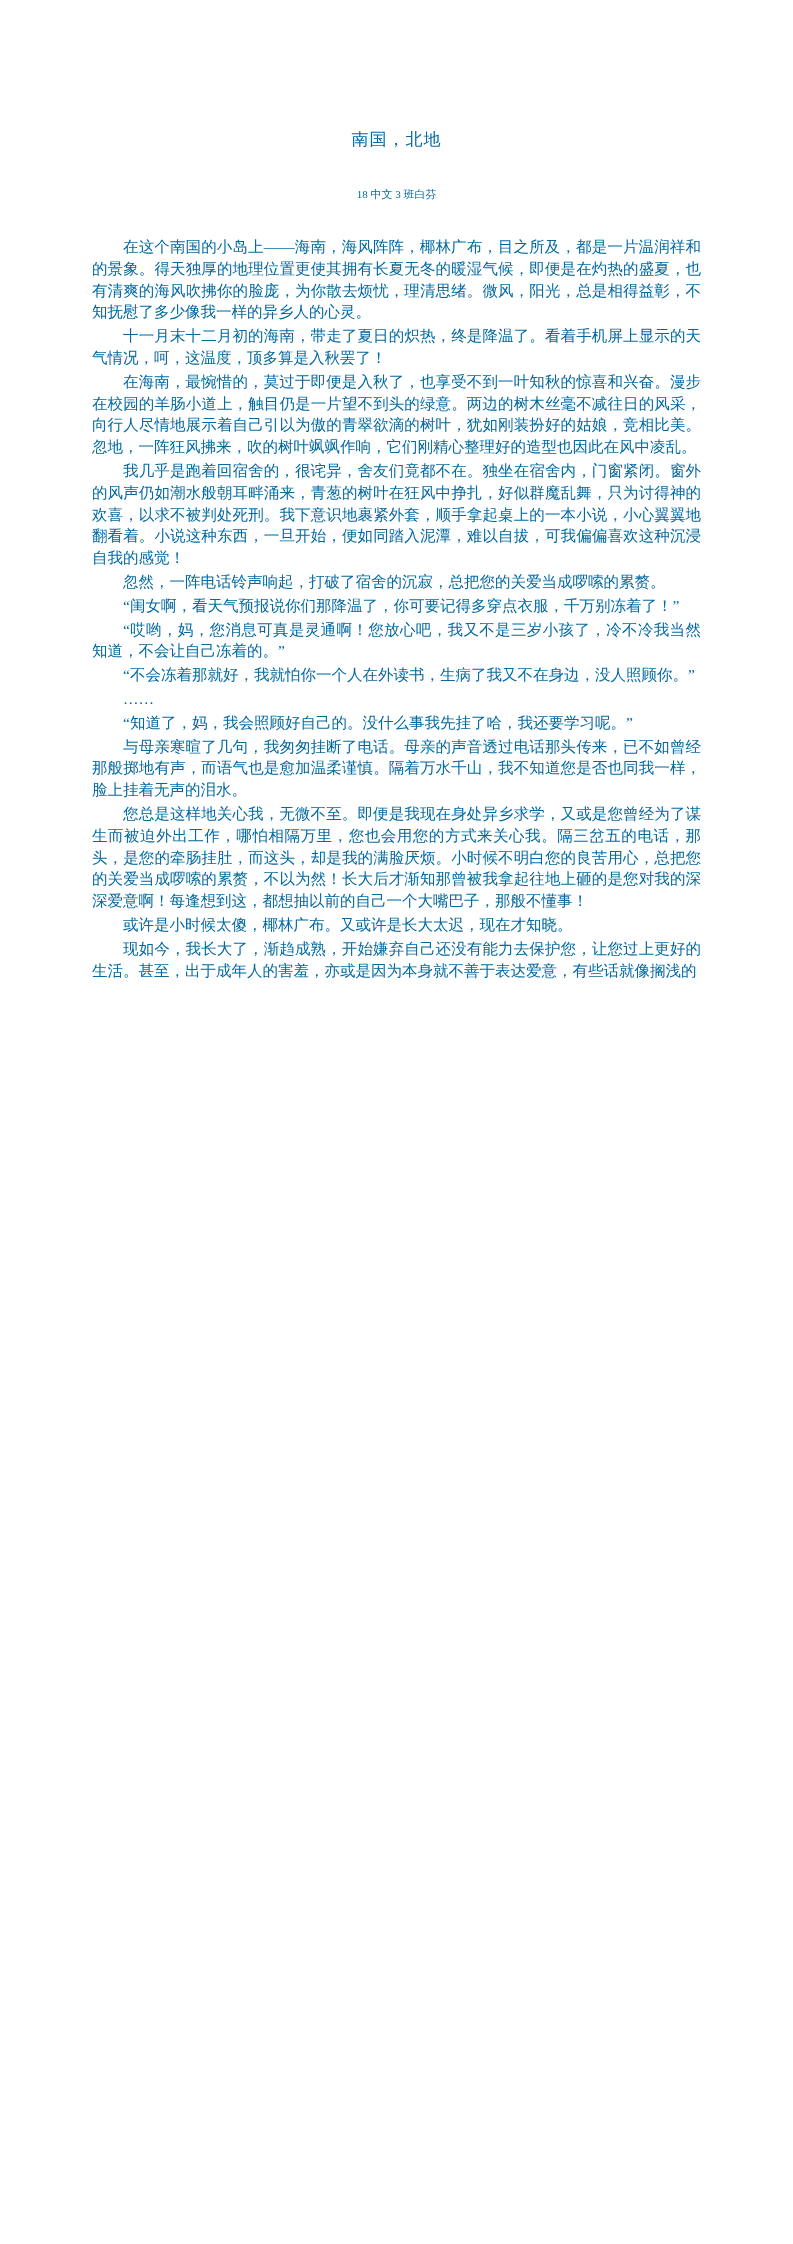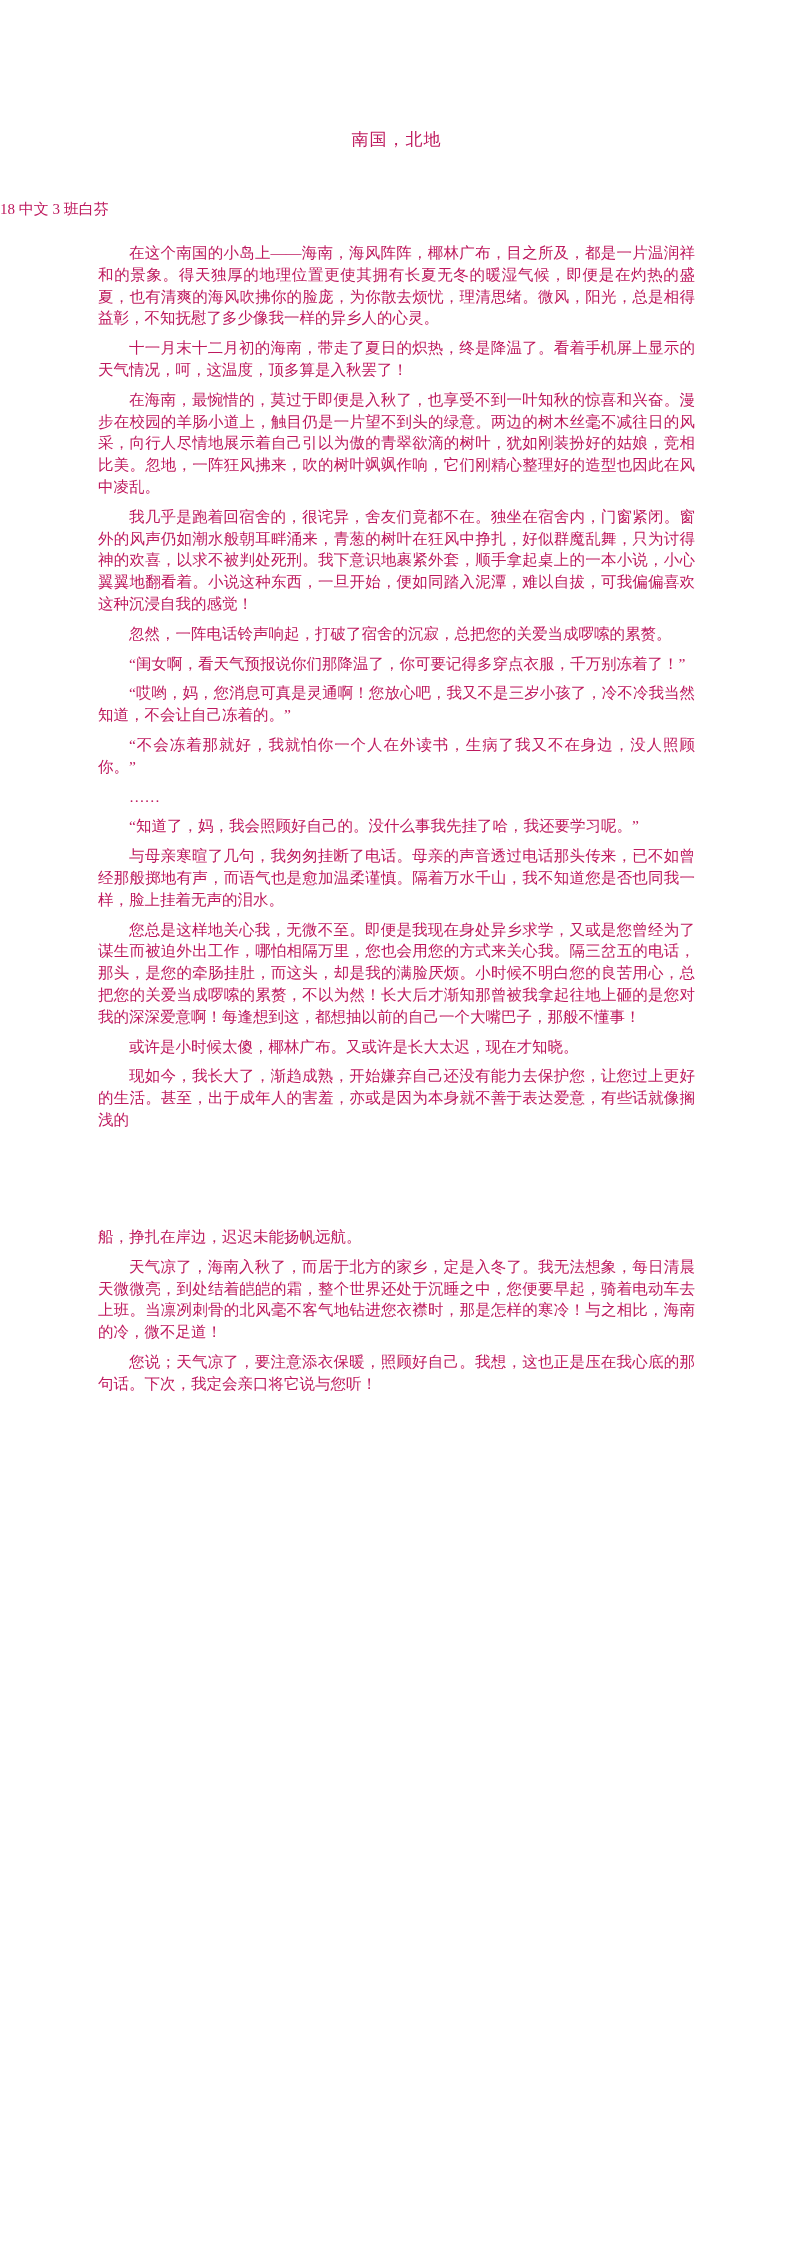--- a/index.html
+++ b/index.html
@@ -7,54 +7,55 @@
     padding: 0;
     background: #ffffff;
   }
   .screen {
     position: relative;
     width: 793px;
     height: 2244px;
     background: #ffffff;
     overflow: hidden;
     font-family: "Liberation Serif", "DejaVu Serif", serif;
-    color: #be185d;
+    color: #0369a1;
   }
   .doc-title {
     position: absolute;
     top: 128px;
     left: 0;
     width: 100%;
     margin: 0;
     text-align: center;
     font-size: 17px;
     font-weight: normal;
     letter-spacing: 1px;
   }
   .doc-byline {
     position: absolute;
-    top: 200px;
+    top: 187px;
     left: 0;
     width: 100%;
-    font-size: 15px;
+    text-align: center;
+    font-size: 11px;
   }
   .doc-body {
     position: absolute;
     left: 90px;
     width: 613px;
     font-size: 15.5px;
     line-height: 21.8px;
     text-align: justify;
     text-justify: inter-ideograph;
     word-break: break-all;
   }
   .doc-body.page1 { top: 234px; }
   .doc-body.page2 { top: 1218px; }
   .doc-body p {
-    margin: 8px;
+    margin: 2px;
     padding: 0;
   }
   .doc-body p.indent {
     text-indent: 2em;
   }
 </style>
 </head>
 <body>
 
 <div class="screen">
@@ -72,18 +73,13 @@
       <p class="indent">“哎哟，妈，您消息可真是灵通啊！您放心吧，我又不是三岁小孩了，冷不冷我当然知道，不会让自己冻着的。”</p>
       <p class="indent">“不会冻着那就好，我就怕你一个人在外读书，生病了我又不在身边，没人照顾你。”</p>
       <p class="indent">……</p>
       <p class="indent">“知道了，妈，我会照顾好自己的。没什么事我先挂了哈，我还要学习呢。”</p>
       <p class="indent">与母亲寒暄了几句，我匆匆挂断了电话。母亲的声音透过电话那头传来，已不如曾经那般掷地有声，而语气也是愈加温柔谨慎。隔着万水千山，我不知道您是否也同我一样，脸上挂着无声的泪水。</p>
       <p class="indent">您总是这样地关心我，无微不至。即便是我现在身处异乡求学，又或是您曾经为了谋生而被迫外出工作，哪怕相隔万里，您也会用您的方式来关心我。隔三岔五的电话，那头，是您的牵肠挂肚，而这头，却是我的满脸厌烦。小时候不明白您的良苦用心，总把您的关爱当成啰嗦的累赘，不以为然！长大后才渐知那曾被我拿起往地上砸的是您对我的深深爱意啊！每逢想到这，都想抽以前的自己一个大嘴巴子，那般不懂事！</p>
       <p class="indent">或许是小时候太傻，椰林广布。又或许是长大太迟，现在才知晓。</p>
       <p class="indent">现如今，我长大了，渐趋成熟，开始嫌弃自己还没有能力去保护您，让您过上更好的生活。甚至，出于成年人的害羞，亦或是因为本身就不善于表达爱意，有些话就像搁浅的</p>
     </div>
 
-  <div class="doc-body page2">
-      <p class="">船，挣扎在岸边，迟迟未能扬帆远航。</p>
-      <p class="indent">天气凉了，海南入秋了，而居于北方的家乡，定是入冬了。我无法想象，每日清晨天微微亮，到处结着皑皑的霜，整个世界还处于沉睡之中，您便要早起，骑着电动车去上班。当凛冽刺骨的北风毫不客气地钻进您衣襟时，那是怎样的寒冷！与之相比，海南的冷，微不足道！</p>
-      <p class="indent">您说；天气凉了，要注意添衣保暖，照顾好自己。我想，这也正是压在我心底的那句话。下次，我定会亲口将它说与您听！</p>
-    </div>
 </div>
 
 </body></html>

